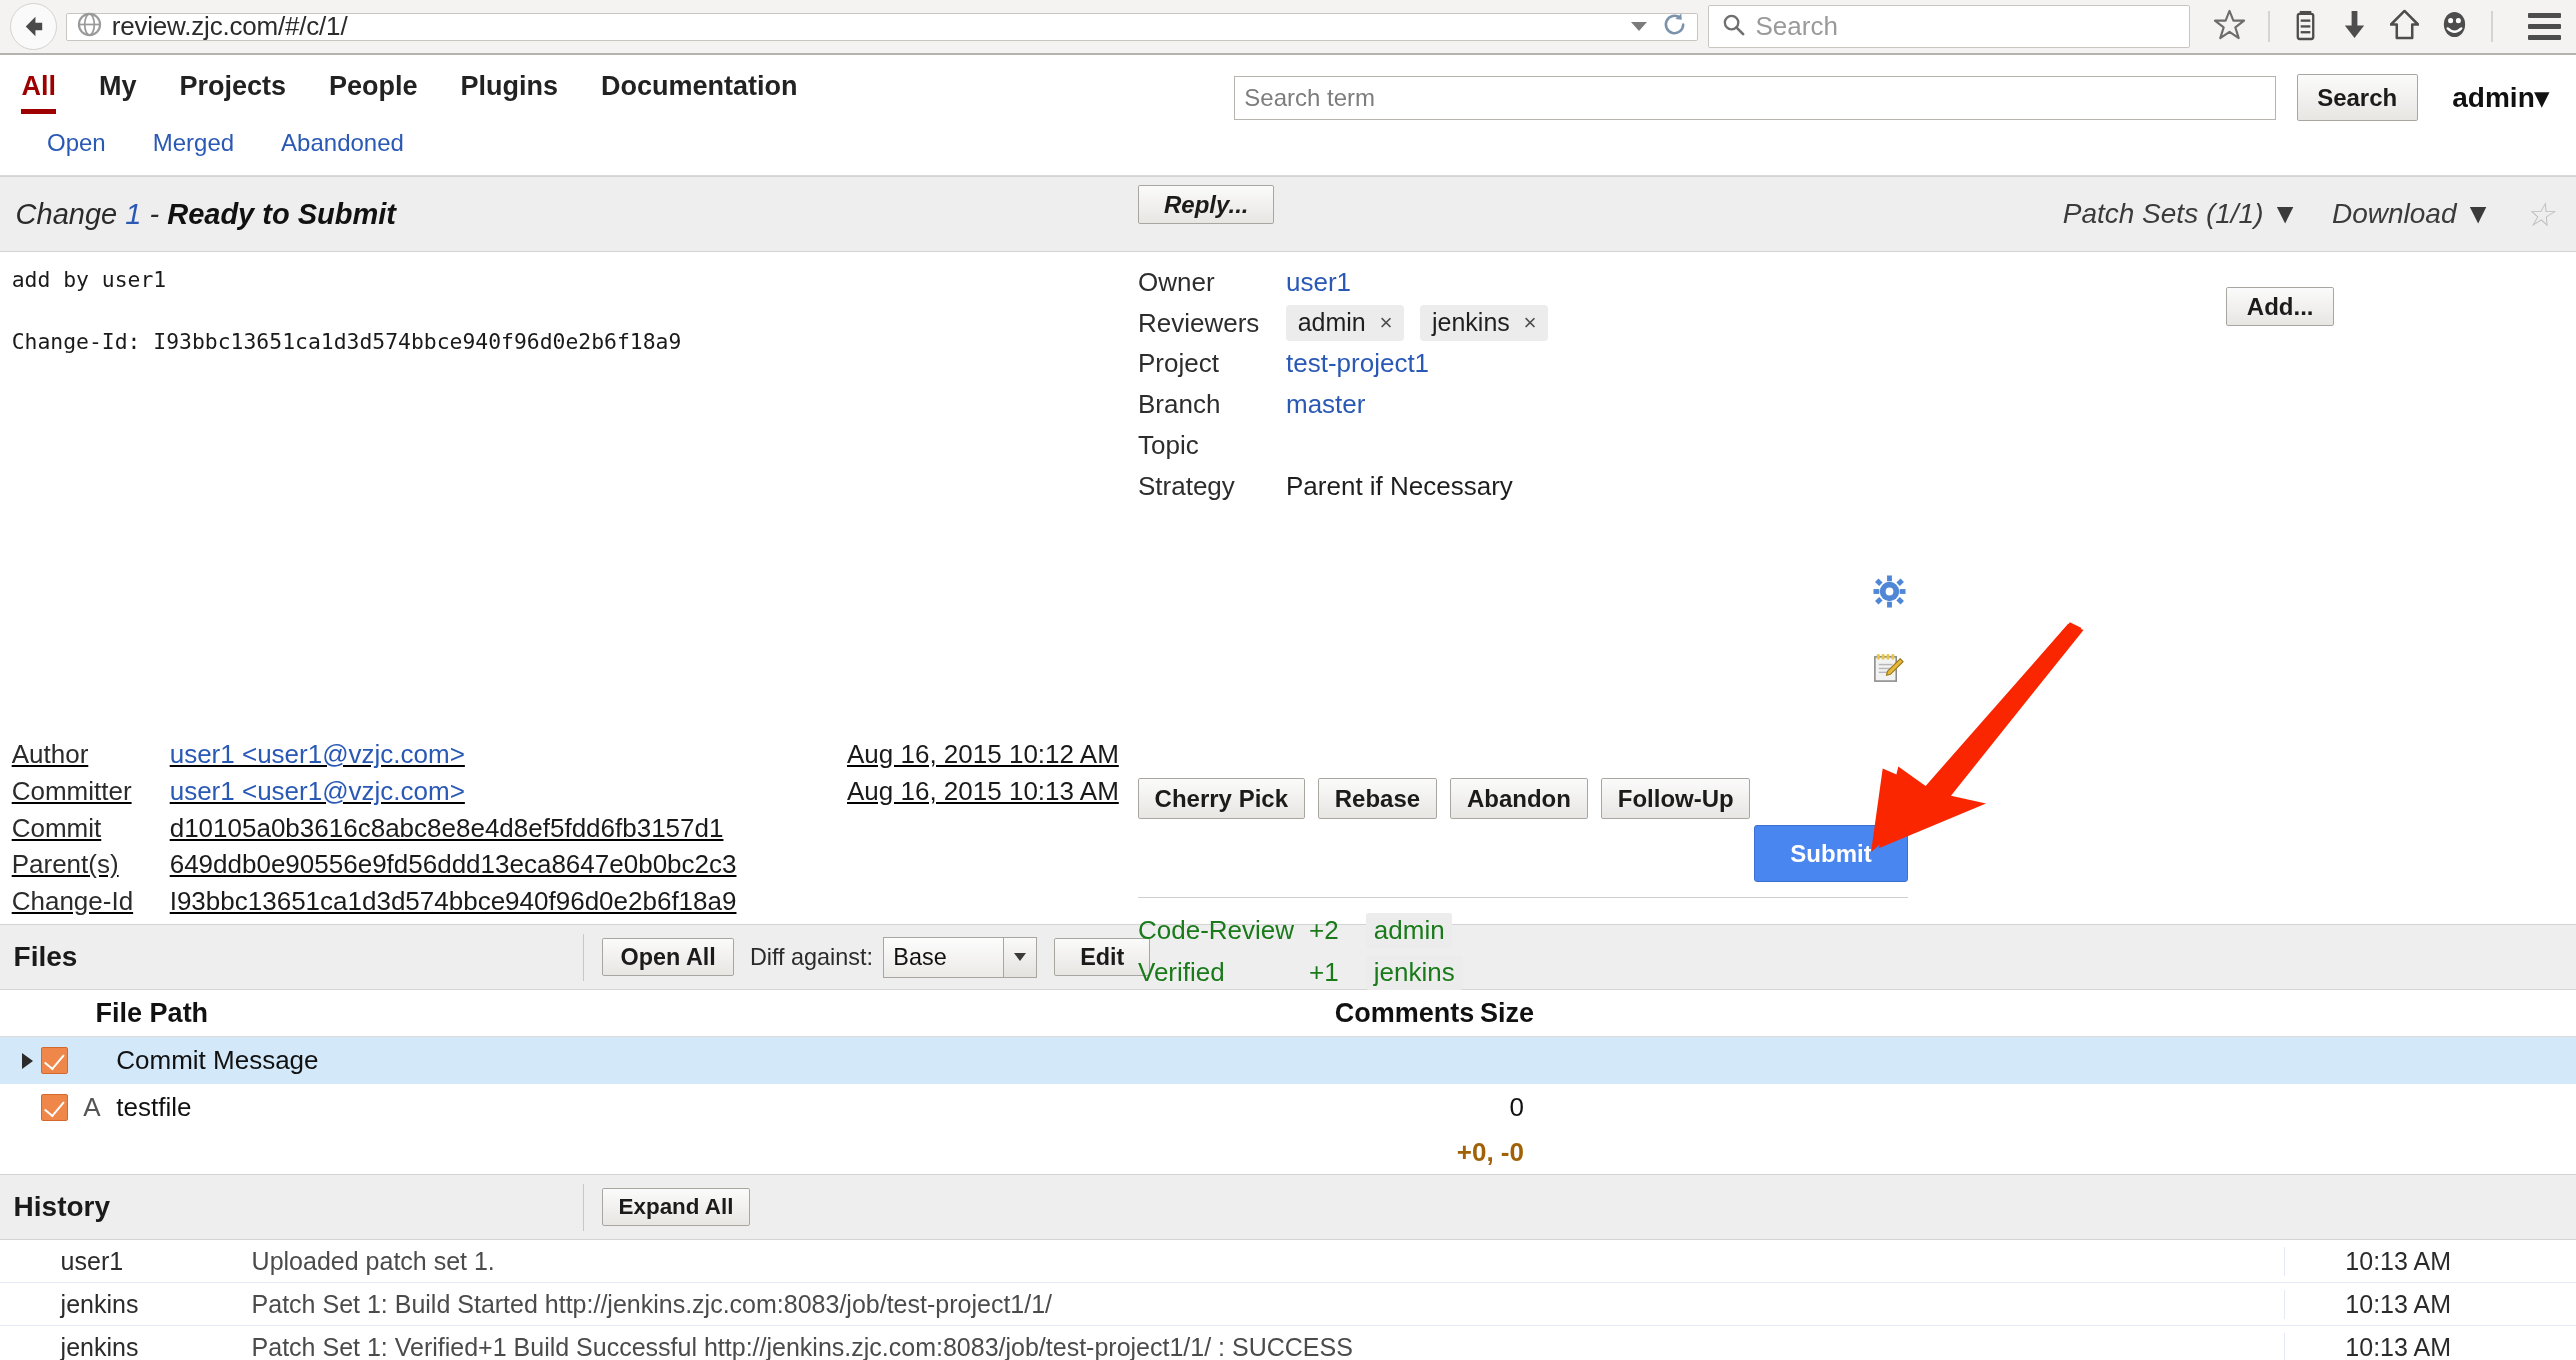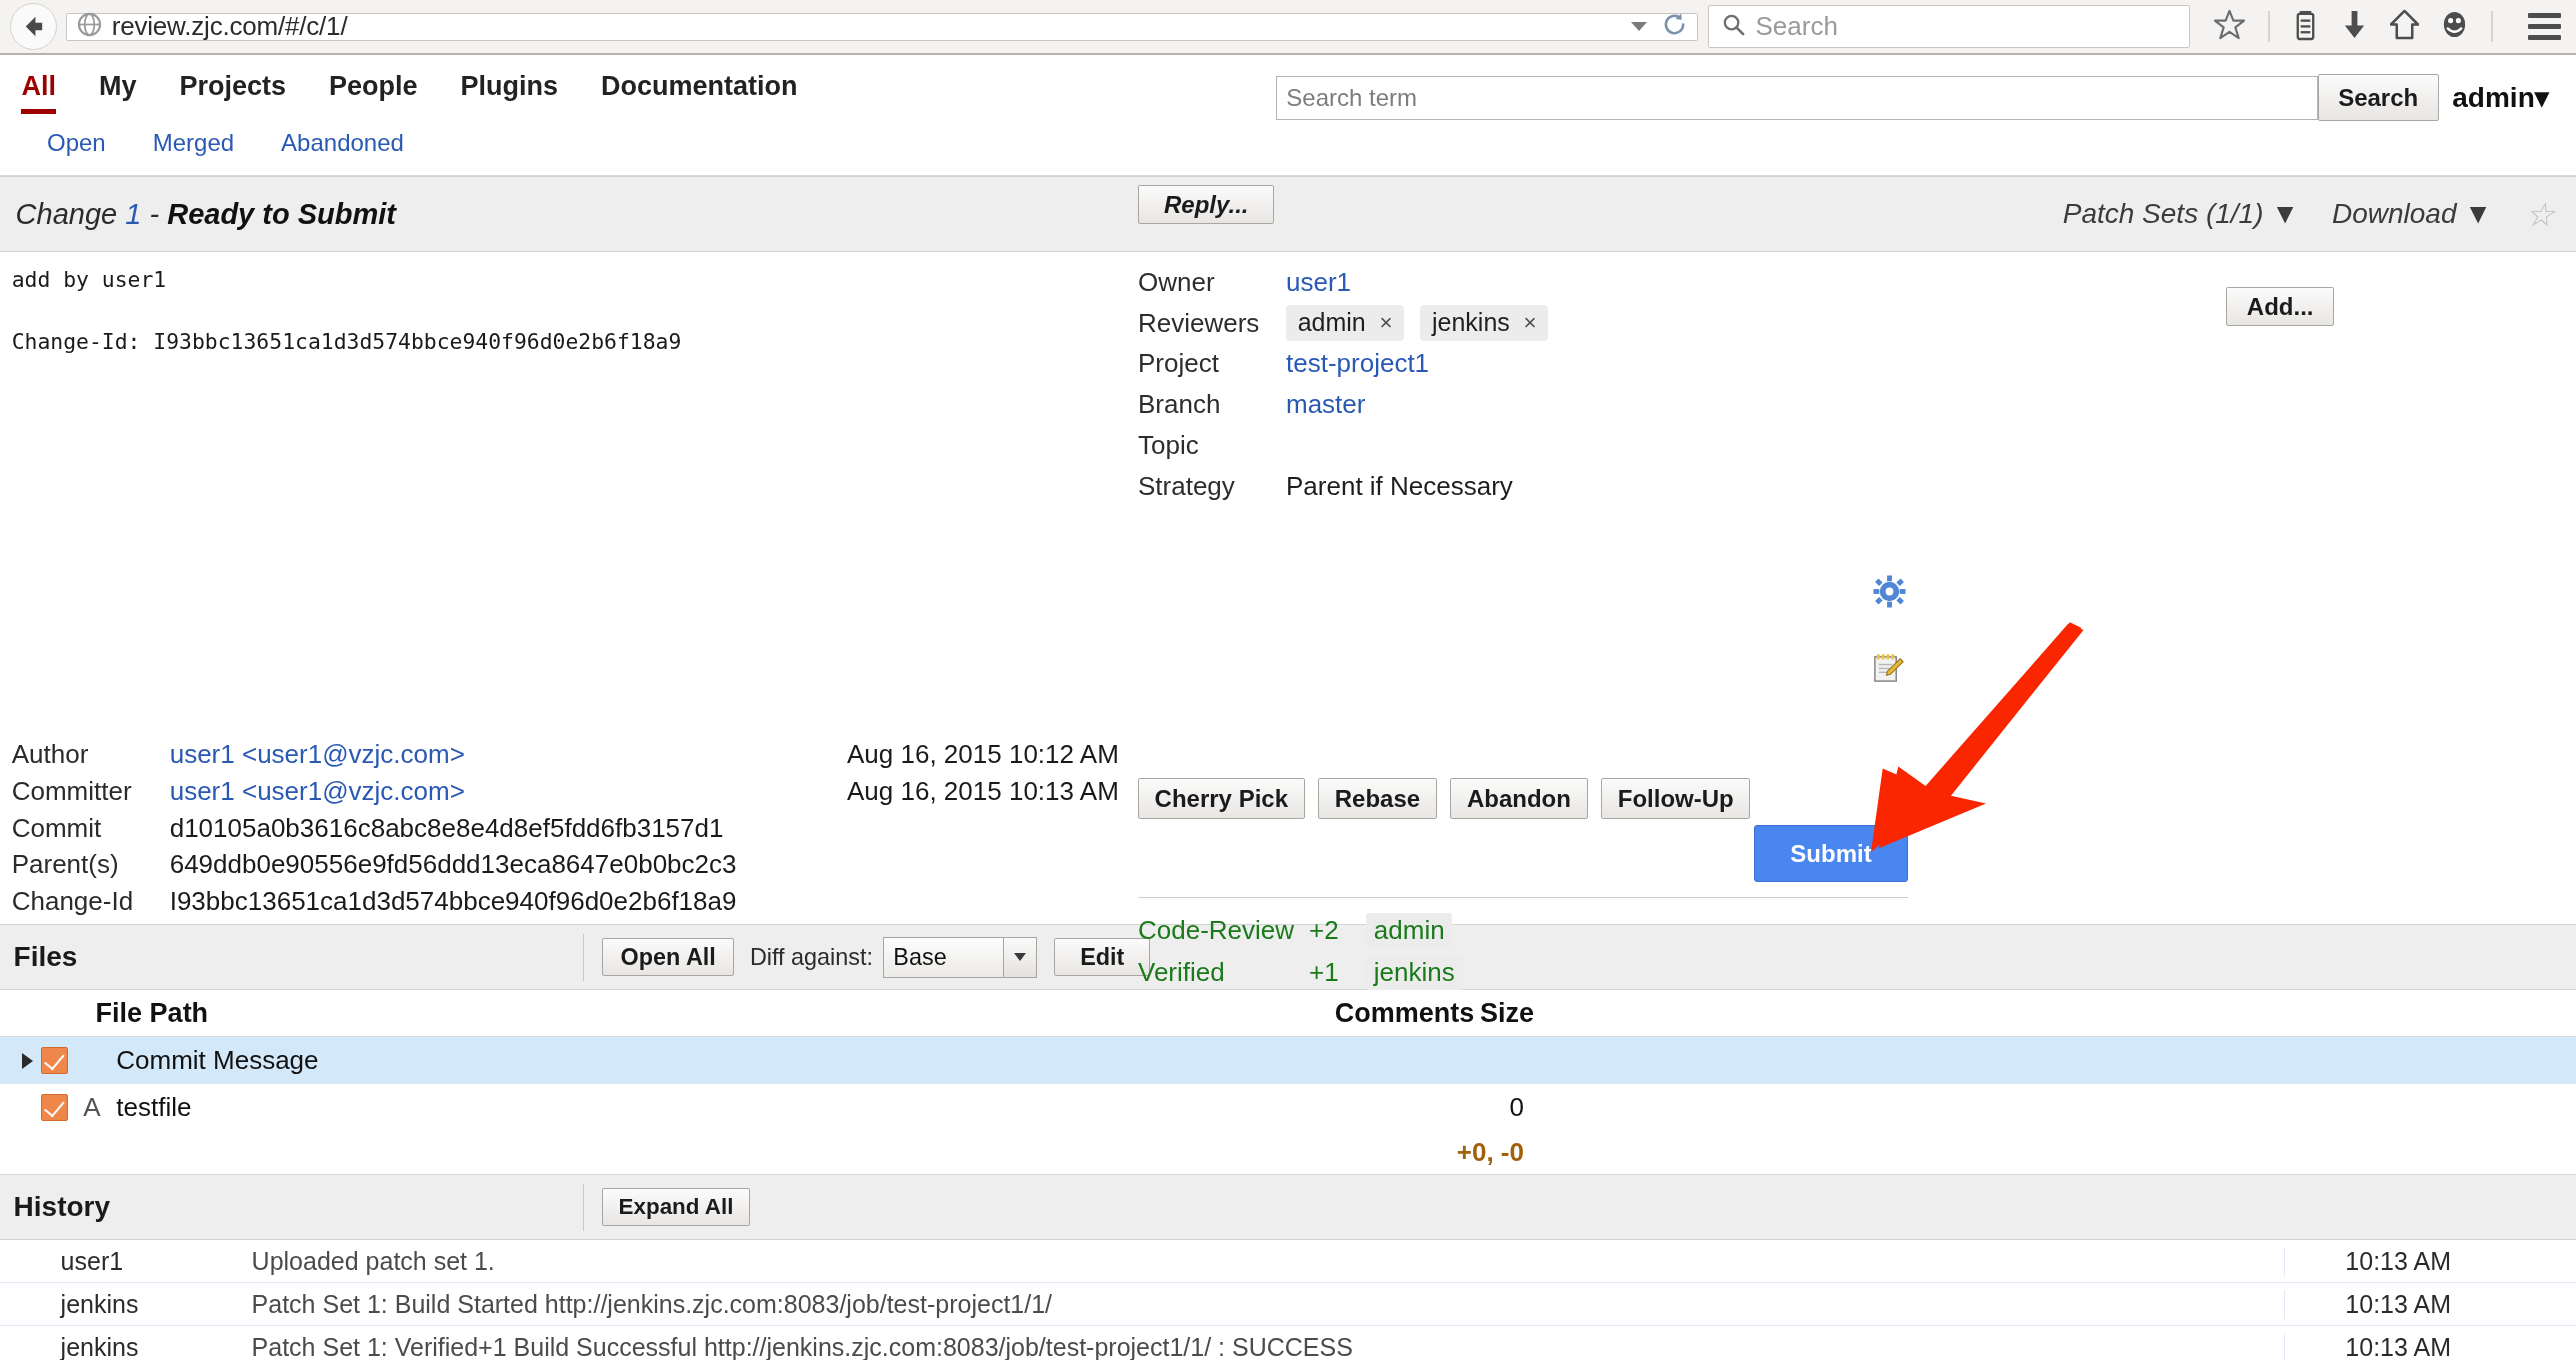--- a/index.html
+++ b/index.html
@@ -132,21 +132,21 @@
   .subnav a {
     font-size: 24px;
     color: #2a59b5;
     text-decoration: none;
     white-space: nowrap;
   }
   .topnav-right {
     margin-left: auto;
     display: flex;
     align-items: center;
-    gap: 0;
+    gap: 21px;
     padding-top: 1.9px;
   }
   .search-term {
     width: 1042px;
     height: 44px;
     border: 1.9px solid #b7b3ae;
     background: #fff;
     font-size: 24px;
     color: #7d7d7d;
     padding: 0 9.7px;
@@ -342,21 +342,21 @@
     color: #1a7a1a;
   }
 
   
   .author-block {
     position: absolute;
     left: 11.7px;
     top: 487px;
     width: 1111px;
   }
-  .a-row { display: flex; align-items: flex-end; margin-bottom: 5.8px; }
+  .a-row { display: flex; align-items: flex-end; margin-bottom: 5.8px; text-decoration: underline; }
   .a-key {
     width: 158px; flex: 0 0 158px;
     font-size: 26px; color: #2b2b2b;
   }
   .a-val { font-size: 26px; color: #2a59b5; white-space: nowrap; }
   .a-val.mono { color: #1a1a1a; }
   .a-date {
     margin-left: auto;
     font-size: 26px;
     color: #1a1a1a;

